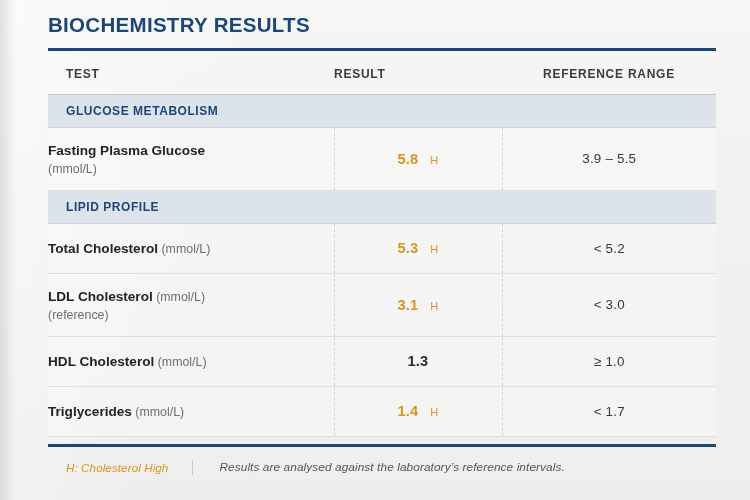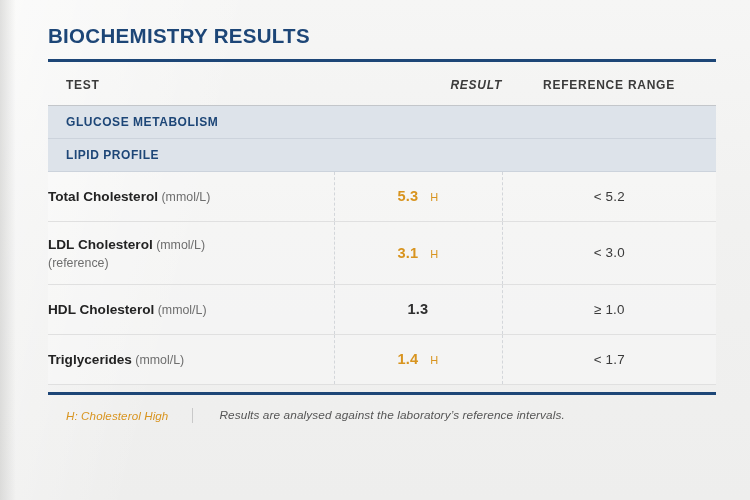--- a/index.html
+++ b/index.html
@@ -30,21 +30,21 @@
     position: absolute;
     left: 0; top: 0;
     width: 16px; height: 100%;
     background: linear-gradient(90deg, rgba(190,190,188,0.45) 0%, rgba(190,190,188,0.0) 100%);
     pointer-events: none;
   }
 
   .card {
     position: absolute;
     left: 48px;
-    top: 15px;
+    top: 4px;
     width: 668px;
   }
 
   
   .report-title {
     font-size: 20.5px;
     font-weight: bold;
     letter-spacing: 0.3px;
     color: #1d4677;
     padding-top: 10px;
@@ -71,21 +71,21 @@
     font-size: 12px;
     font-weight: bold;
     letter-spacing: 0.75px;
     color: #3b3b3b;
     text-transform: uppercase;
     padding: 16px 0 13px 0;
     border-bottom: 1.5px solid #c3c6ca;
     background: transparent;
   }
   thead th.h-test { text-align: left; padding-left: 18px; }
-  thead th.h-res  { text-align: right; font-style: italic; }
+  thead th.h-res  { text-align: left; }
   thead th.h-ref  { text-align: center; }
 
   
   tr.section td {
     background: #dde3ea;
     color: #1d4677;
     font-size: 12px;
     font-weight: bold;
     letter-spacing: 0.55px;
     text-transform: uppercase;
@@ -206,20 +206,25 @@
         <tr>
           <th class="h-test">TEST</th>
           <th class="h-res">RESULT</th>
           <th class="h-ref">REFERENCE RANGE</th>
         </tr>
       </thead>
       <tbody id="tbody">
           <tr class="section">
             <td colspan="3">GLUCOSE METABOLISM</td>
           </tr>
+          <tr class="row tall">
+            <td class="c-name"><span class="t-name">Fasting Plasma Glucose</span><span class="t-sub">(mmol/L)</span></td>
+            <td class="c-result"><span class="res-wrap"><span class="res-val flag">5.8</span><span class="res-flag">H</span></span></td>
+            <td class="c-ref">3.9 – 5.5</td>
+          </tr>
           <tr class="section">
             <td colspan="3">LIPID PROFILE</td>
           </tr>
           <tr class="row">
             <td class="c-name"><span class="t-name">Total Cholesterol</span><span class="t-unit"> (mmol/L)</span></td>
             <td class="c-result"><span class="res-wrap"><span class="res-val flag">5.3</span><span class="res-flag">H</span></span></td>
             <td class="c-ref">&lt; 5.2</td>
           </tr>
           <tr class="row tall">
             <td class="c-name"><span class="t-name">LDL Cholesterol</span><span class="t-unit"> (mmol/L)</span><span class="t-sub">(reference)</span></td>

